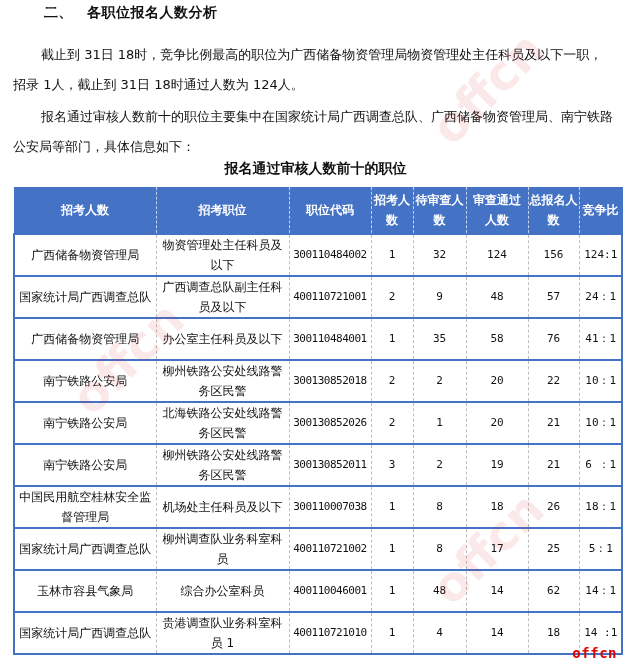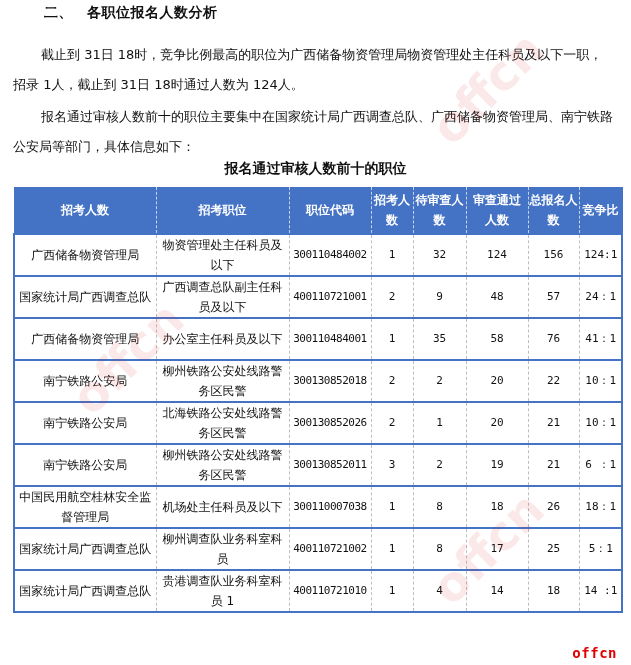--- a/index.html
+++ b/index.html
@@ -173,20 +173,30 @@
       <td>国家统计局广西调查总队</td>
       <td>柳州调查队业务科室科员</td>
       <td class="code">400110721002</td>
       <td class="num">1</td>
       <td class="num">8</td>
       <td class="num">17</td>
       <td class="num">25</td>
       <td class="ratio">5：1</td>
     </tr>
     <tr>
+      <td style="height:24px">玉林市容县气象局</td>
+      <td>综合办公室科员</td>
+      <td class="code">400110046001</td>
+      <td class="num">1</td>
+      <td class="num">48</td>
+      <td class="num">14</td>
+      <td class="num">62</td>
+      <td class="ratio">14：1</td>
+    </tr>
+    <tr>
       <td>国家统计局广西调查总队</td>
       <td>贵港调查队业务科室科员 1</td>
       <td class="code">400110721010</td>
       <td class="num">1</td>
       <td class="num">4</td>
       <td class="num">14</td>
       <td class="num">18</td>
       <td class="ratio">14 :1</td>
     </tr>
   </tbody>

